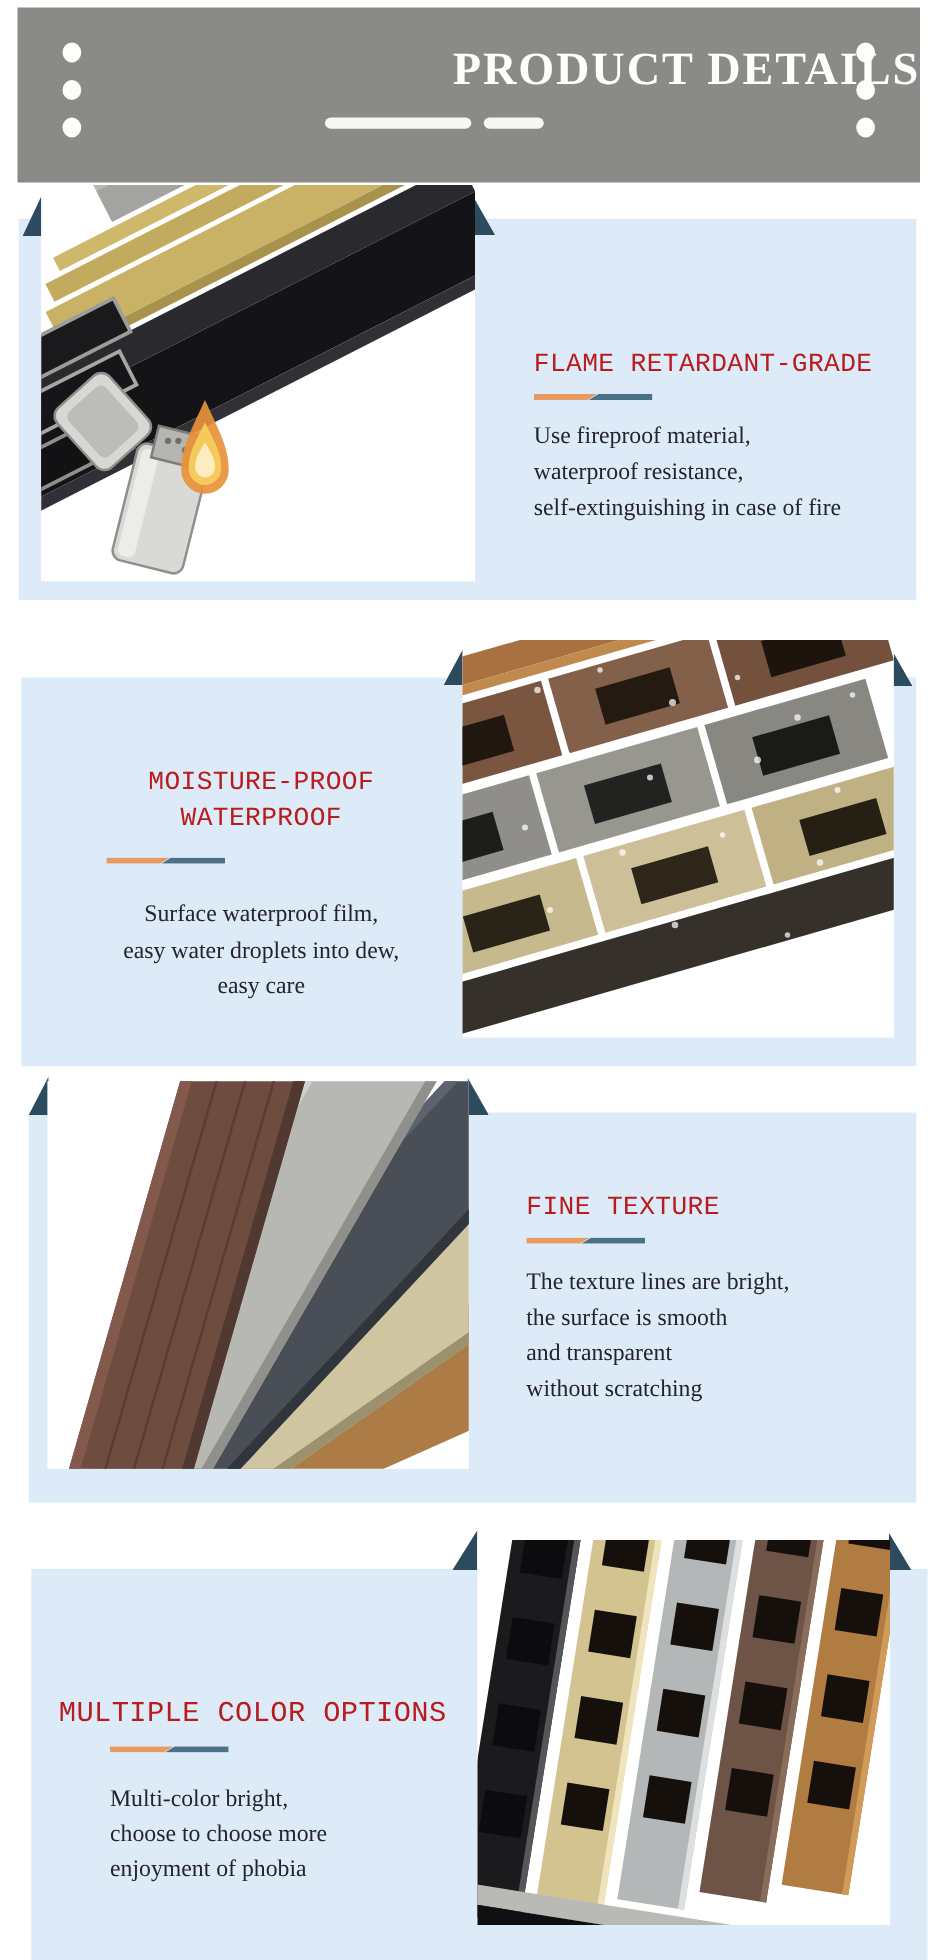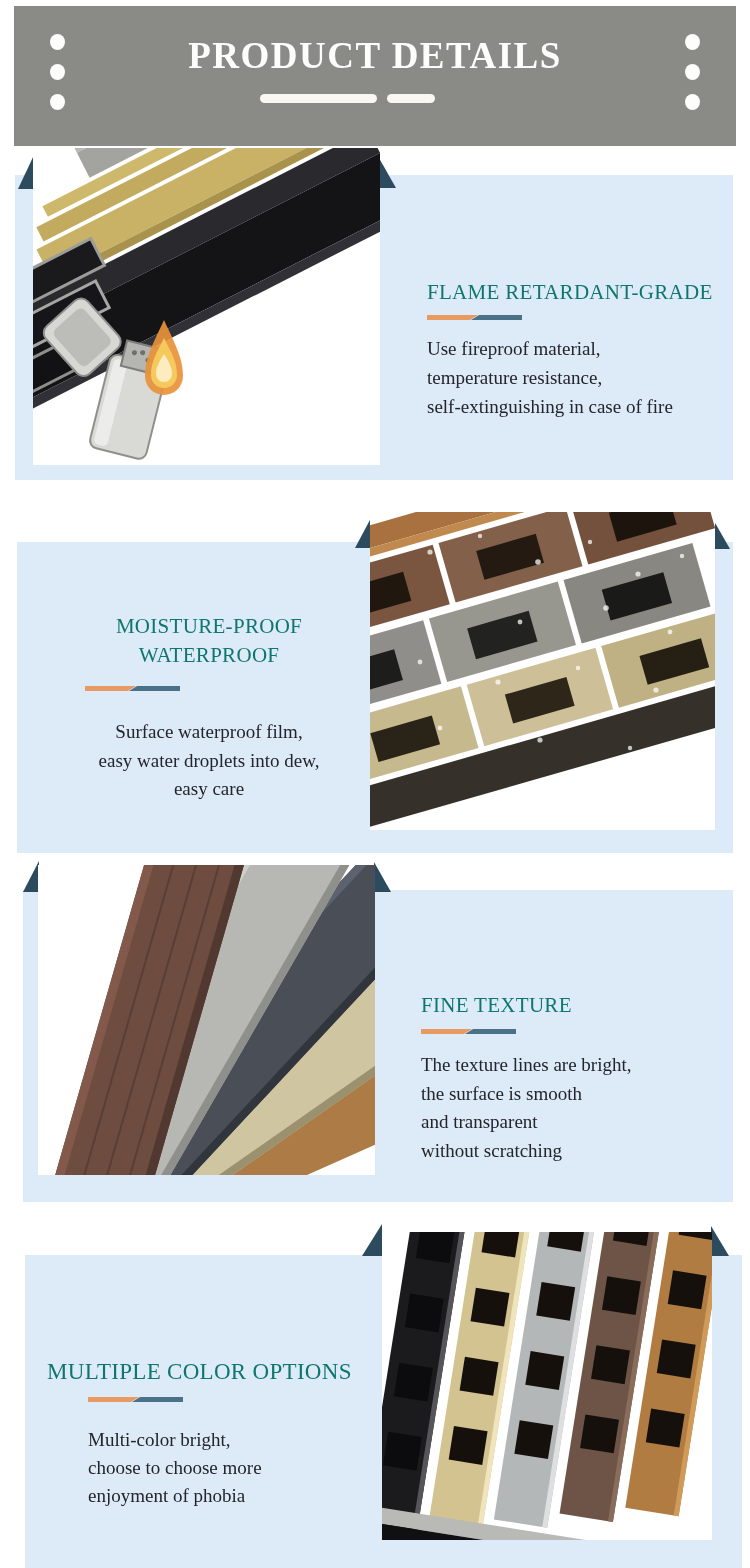--- a/index.html
+++ b/index.html
@@ -6,42 +6,42 @@
   .page {
     position:relative; width:750px; height:1568px; margin:0 auto;
     background:#ffffff; overflow:hidden;
     font-family:"Liberation Serif","DejaVu Serif",serif;
   }
   .abs { position:absolute; }
 
   
   .header { left:14px; top:6px; width:722px; height:140px; background:#8a8a86; }
   .header-title {
-    position:absolute; left:0; top:28px; width:100%; text-align:center;
+    position:absolute; left:0; top:28px; width:100%; text-align:right;
     color:#fdfdfb; font-size:37px; font-weight:600; letter-spacing:1.5px;
   }
   .header-bars { position:absolute; left:246px; top:88px; display:flex; align-items:center; }
   .bar { height:9px; border-radius:5px; background:#f9f7f2; }
   .bar-long { width:117px; }
   .bar-short { width:48px; margin-left:10px; }
   .dots { position:absolute; top:28px; display:flex; flex-direction:column; }
   .dots-left  { left:36px; }
   .dots-right { left:671px; }
   .dot { width:15px; height:16px; border-radius:50%; background:#fdfdfb; margin-bottom:14px; }
 
   
   .sec-bg { background:#dcebf7; z-index:0; }
   .photo  { background:#ffffff; z-index:2; }
   .photo svg { display:block; width:100%; height:100%; }
   .tri { background:#2c4b5e; z-index:1; }
   .tri-l { clip-path:polygon(100% 0, 100% 100%, 0 100%); }
   .tri-r { clip-path:polygon(0 0, 100% 100%, 0 100%); }
 
   .text-block { z-index:3; color:#24242c; }
-  .sec-title { font-size:21px; line-height:29px; letter-spacing:.3px; color:#0f766e; white-space:nowrap; }
+  .sec-title { font-size:21px; line-height:29px; letter-spacing:.3px; color:#b91c1c; white-space:nowrap;font-family:Liberation Mono, monospace; }
   .sec-title.center { text-align:center; white-space:normal; }
   .divider { display:flex; height:5px; width:95px; }
   .d-o { width:51px; background:#e89a62; clip-path:polygon(0 0, 100% 0, 84% 100%, 0 100%); }
   .d-t { width:51px; background:#4a7185; clip-path:polygon(16% 0, 100% 0, 100% 100%, 0 100%); margin-left:-7px; }
   .body-line { font-size:19px; line-height:29px; white-space:nowrap; }
 
   
   #s1-bg    { left:15px;  top:175px; width:718px; height:305px; }
   #s1-photo { left:33px;  top:148px; width:347px; height:317px; }
   #s1-triL  { left:18px;  top:155px; width:16px; height:34px; }
@@ -58,21 +58,21 @@
   #s2-text  { left:85px;  top:612px; width:248px; }
   #s2-text .divider { margin-top:16px; }
   #s2-text .body { margin-top:27px; }
   #s2-text .body-line { line-height:28.5px;text-align:center; }
 
   
   #s3-bg    { left:23px;  top:890px; width:710px; height:312px; }
   #s3-photo { left:38px;  top:865px; width:337px; height:310px; }
   #s3-triL  { left:23px;  top:861px; width:16px; height:31px; }
   #s3-triR  { left:374px; top:862px; width:17px; height:30px; }
-  #s3-text  { left:421px; top:991px; }
+  #s3-text  { left:421px; top:952px; }
   #s3-text .divider { margin-top:9px; }
   #s3-text .body { margin-top:17px; }
   #s3-text .body-line { line-height:28.5px; }
 
   
   #s4-bg    { left:25px;  top:1255px; width:717px; height:313px; }
   #s4-photo { left:382px; top:1232px; width:330px; height:308px; }
   #s4-triL  { left:362px; top:1224px; width:20px; height:32px; }
   #s4-triR  { left:711px; top:1226px; width:18px; height:30px; }
   #s4-text  { left:47px;  top:1357px; }
@@ -150,21 +150,21 @@
     </svg>
   </div>
   <div class="abs text-block" id="s1-text">
     <div class="sec-title">FLAME RETARDANT-GRADE</div>
     <div class="divider">
       <div class="d-o"></div>
       <div class="d-t"></div>
     </div>
     <div class="body">
       <div class="body-line">Use fireproof material,</div>
-      <div class="body-line">temperature resistance,</div>
+      <div class="body-line">waterproof resistance,</div>
       <div class="body-line">self-extinguishing in case of fire</div>
     </div>
   </div>
 
   <div class="abs sec-bg" id="s2-bg"></div>
   <div class="abs tri tri-l" id="s2-triL"></div>
   <div class="abs tri tri-r" id="s2-triR"></div>
   <div class="abs photo" id="s2-photo">
     <svg viewBox="0 0 345 318" preserveAspectRatio="none">
       <rect width="345" height="318" fill="#ffffff"></rect>

